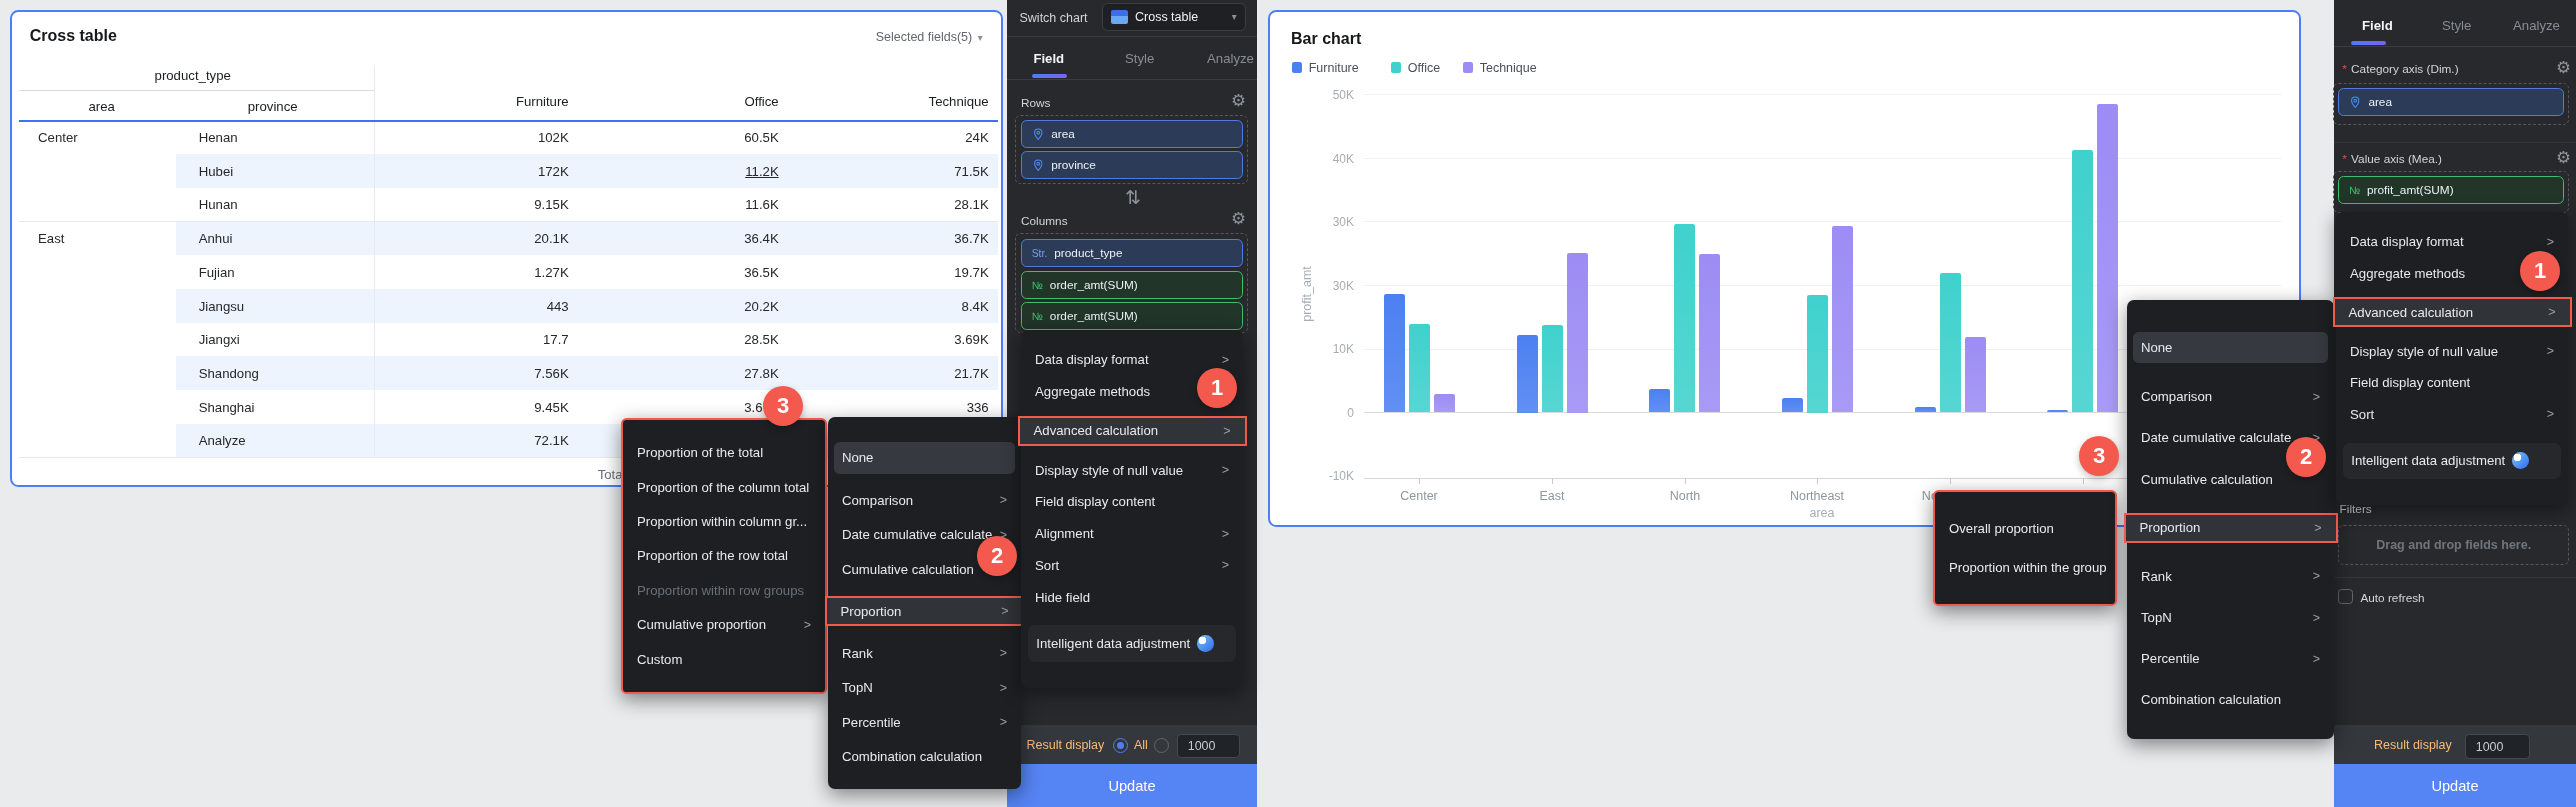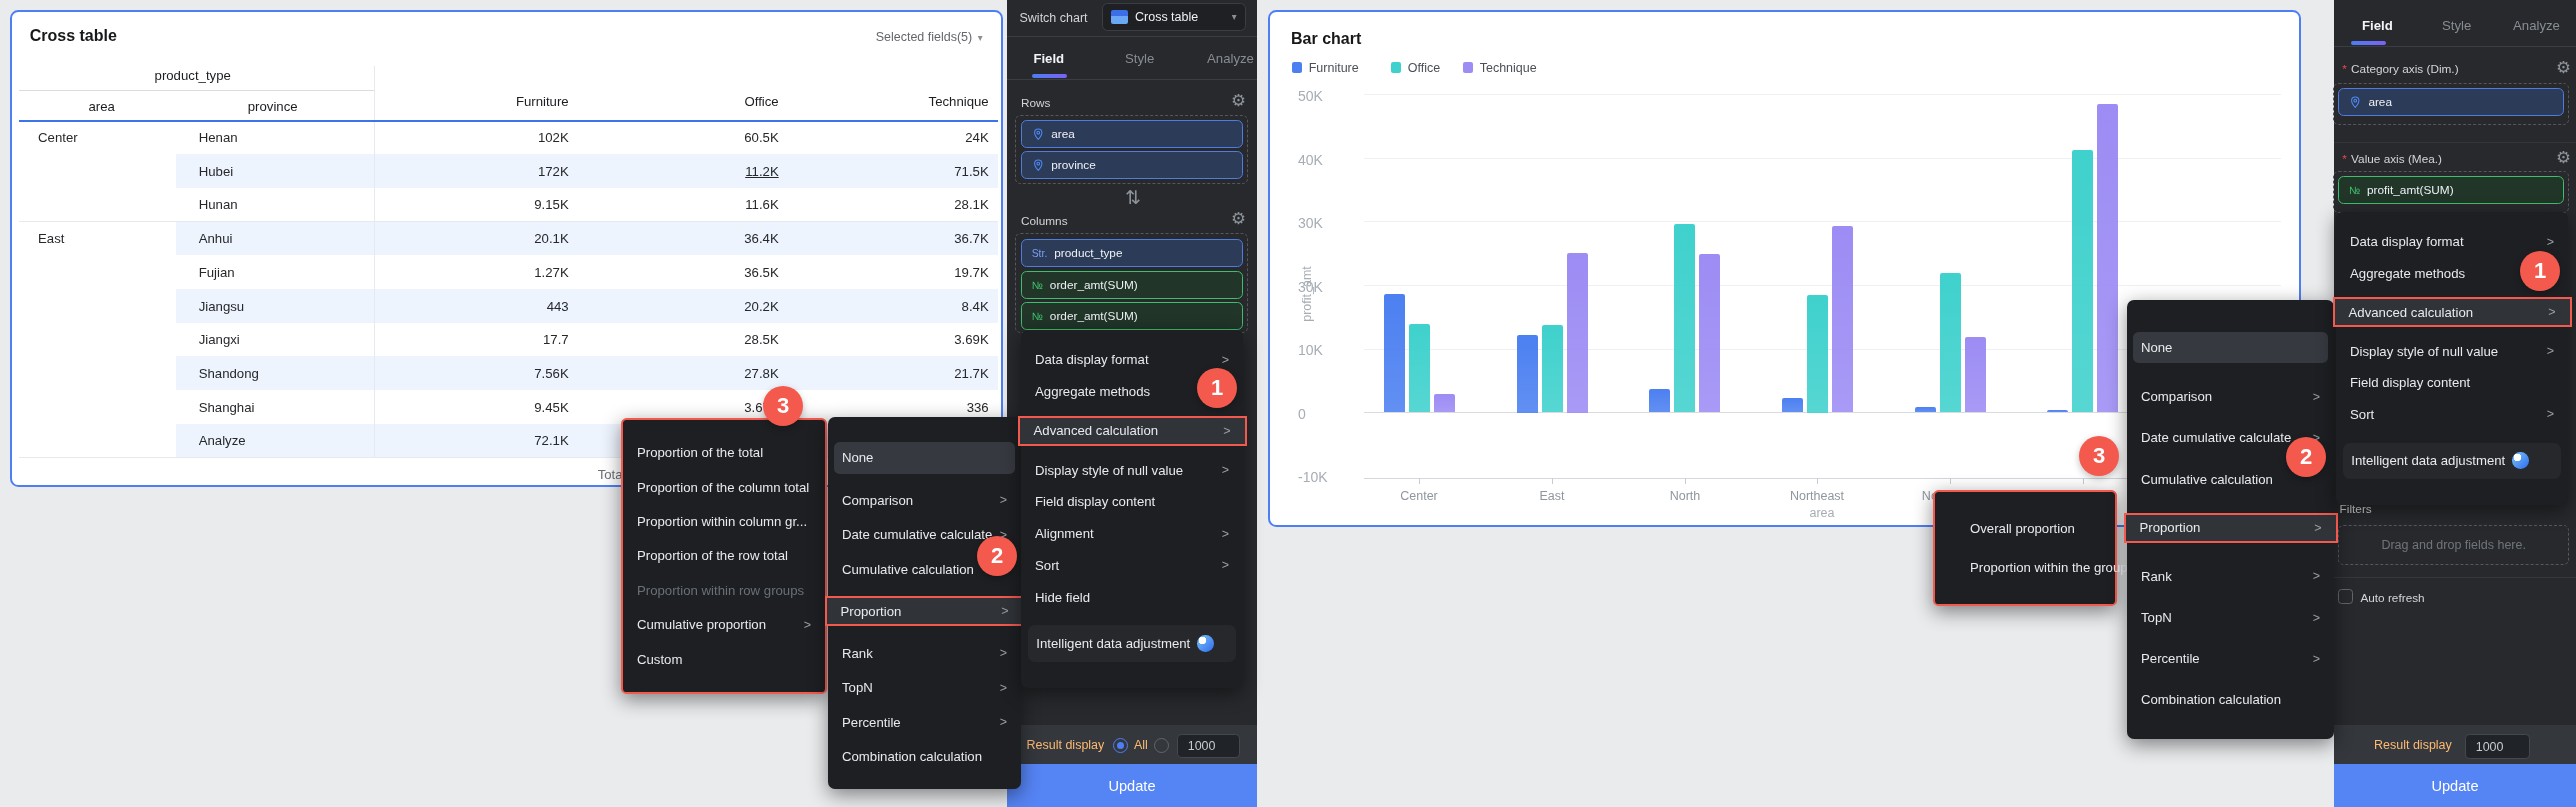--- a/index.html
+++ b/index.html
@@ -44,21 +44,21 @@
   .mi.boxed{border:2.8px solid #f4594e;margin:0 -3.5px;padding:5.6px 14px;background:#303338;}
   .mi.subbox{background:#26282c;border-radius:7px;margin:4.2px 7px;padding:9.7px 8.3px;}
   .ai-icon{display:inline-block;width:16.7px;height:16.7px;border-radius:50%;margin-left:7px;
     background:radial-gradient(circle at 32% 32%,#ffffff 0 22%,rgba(255,255,255,0) 24%),linear-gradient(135deg,#7cc5f7,#2e6cf0);}
   
   .badge{position:absolute;width:40px;height:40px;border-radius:50%;background:#f4594e;color:#fff;font-size:22px;font-weight:700;display:flex;align-items:center;justify-content:center;z-index:9;box-shadow:0 2.8px 7px rgba(0,0,0,.25);}
   
   .gline{position:absolute;height:1.4px;background:#eef0f3;}
   .gline.zero{background:#d9dcdf;}
   .axisline{position:absolute;height:1.4px;background:#d4d7db;}
-  .ytick{position:absolute;font-size:14px;color:#a6adb5;width:56px;}
+  .ytick{position:absolute;font-size:12px;color:#a6adb5;text-align:right;width:56px;}
   .xtick{position:absolute;font-size:12.5px;color:#8f969e;transform:translateX(-50%);white-space:nowrap;}
   .tickmark{position:absolute;width:1.4px;height:6.3px;background:#c9ccd2;}
   .bar{position:absolute;border-radius:2.1px 2.1px 0 0;}
   .legend-item{position:absolute;display:flex;align-items:center;font-size:12.5px;color:#4b5058;cursor:pointer;white-space:nowrap;}
   .legend-swatch{width:10.4px;height:10.4px;border-radius:2.1px;margin-right:6.3px;}
   .ylab{position:absolute;font-size:12.5px;color:#a6adb5;transform:rotate(-90deg);transform-origin:center;white-space:nowrap;}
   
   .footer-band{position:absolute;background:#34373c;}
   .update-btn{position:absolute;background:#5584f4;color:#fff;font-size:14.6px;display:flex;align-items:center;justify-content:center;cursor:pointer;}
   .res-label{position:absolute;font-size:12.5px;color:#fdba74;white-space:nowrap;}
@@ -295,21 +295,21 @@
     <div class="gear" style="left:222px;top:150px;">⚙</div>
     <div class="dashed-box" style="left:-1.4px;top:171px;width:236px;height:42px;"></div>
     <div id="rp-val-pill" style="position: absolute; left: 0px; top: 0px;">
         <div class="pill mea" style="left:4.2px;top:176px;width:226px;height:28px;">
           <span class="ptype">№</span>
           <span>profit_amt(SUM)</span>
         </div>
       </div>
 
     <div class="panel-label" style="left:5.6px;top:502px;">Filters</div>
-    <div class="dashed-box" style="left:4.2px;top:525px;width:231px;height:40px;display:flex;align-items:center;justify-content:center;color:#70757c;font-size:12.5px;">Drag and drop fields here.</div>
+    <div class="dashed-box" style="left:4.2px;top:525px;width:231px;height:40px;display:flex;align-items:center;justify-content:center;color:#70757c;font-size:12.5px;font-weight:bold;">Drag and drop fields here.</div>
     <div class="panel-divider" style="left:0;top:577px;width:242px;background:#34373c;"></div>
     <div class="checkbox" style="left:4.2px;top:589px;"></div>
     <div class="panel-label" style="left:26.4px;top:591px;">Auto refresh</div>
 
     <div class="footer-band" style="left:0;top:725px;width:242px;height:39px;"></div>
     <div class="res-label" style="left:40px;top:738px;">Result display</div>
     <div class="num-input" style="left:131px;top:734px;width:65px;height:25px;">1000</div>
     <div class="update-btn" style="left:0;top:764px;width:242px;height:43px;">Update</div>
   </section>
 
@@ -425,21 +425,21 @@
       <div class="mi">
         <span>Hide field</span>
         <span class="grow"></span>
       </div>
       <div class="mi subbox">
         <span>Intelligent data adjustment</span>
         <span class="ai-icon"></span>
         <span class="grow"></span>
       </div>
     </div>
-  <div class="menu red" id="menu-D" style="left:1933px;top:490px;width:184px;height:116px;padding-left:21px;">
+  <div class="menu red" id="menu-D" style="left:1933px;top:490px;width:184px;height:116px;">
       <div class="mi">
         <span>Overall proportion</span>
         <span class="grow"></span>
       </div>
       <div class="mi">
         <span>Proportion within the group</span>
         <span class="grow"></span>
       </div>
     </div>
   <div class="menu" id="menu-E" style="left:2127px;top:300px;width:207px;height:439px;">

